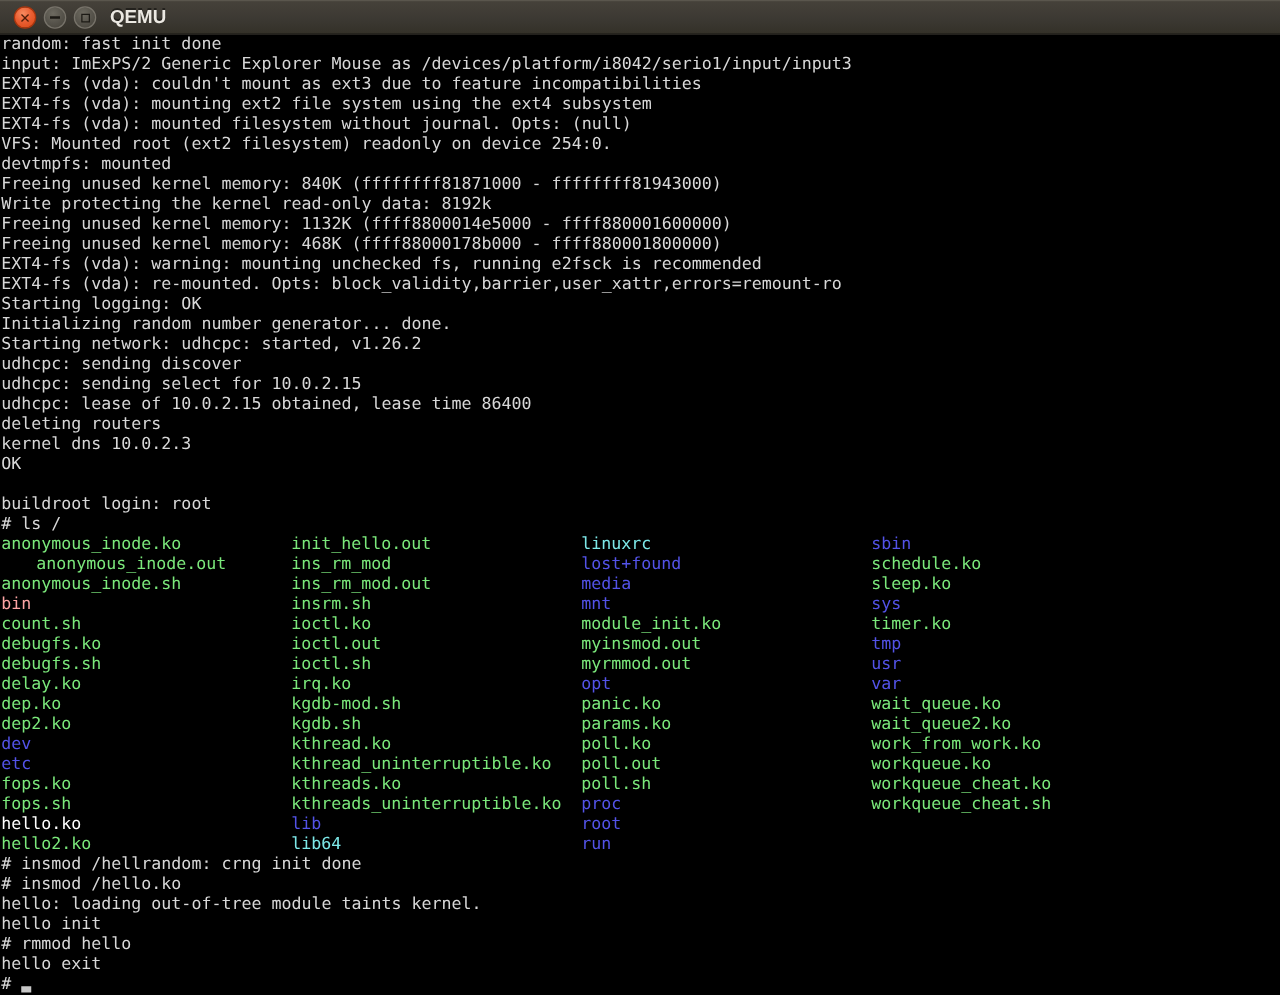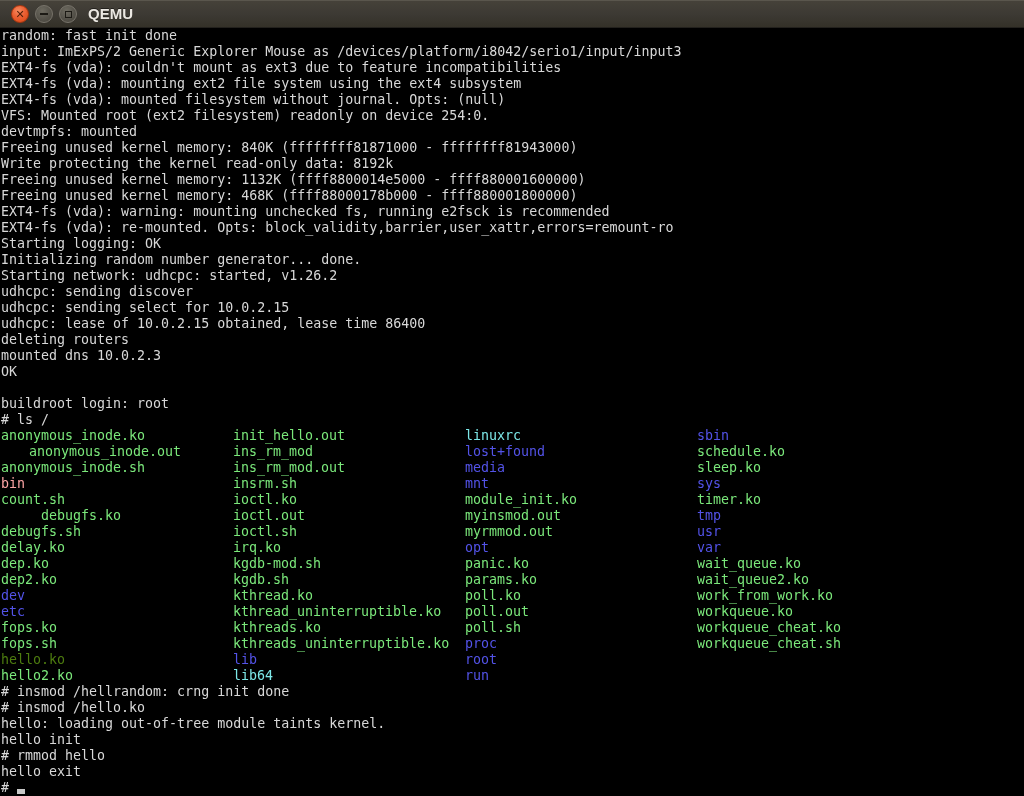--- a/index.html
+++ b/index.html
@@ -98,40 +98,40 @@
       <div class="line">Freeing unused kernel memory: 468K (ffff88000178b000 - ffff880001800000)</div>
       <div class="line">EXT4-fs (vda): warning: mounting unchecked fs, running e2fsck is recommended</div>
       <div class="line">EXT4-fs (vda): re-mounted. Opts: block_validity,barrier,user_xattr,errors=remount-ro</div>
       <div class="line">Starting logging: OK</div>
       <div class="line">Initializing random number generator... done.</div>
       <div class="line">Starting network: udhcpc: started, v1.26.2</div>
       <div class="line">udhcpc: sending discover</div>
       <div class="line">udhcpc: sending select for 10.0.2.15</div>
       <div class="line">udhcpc: lease of 10.0.2.15 obtained, lease time 86400</div>
       <div class="line">deleting routers</div>
-      <div class="line">mounted dns 10.0.2.3</div>
+      <div class="line">kernel dns 10.0.2.3</div>
       <div class="line">OK</div>
       <div class="line"></div>
       <div class="line">buildroot login: root</div>
       <div class="line"># ls /</div>
       <div class="line"><span class="cell" style="left: 1px; color: rgb(123, 232, 123);">anonymous_inode.ko</span><span class="cell" style="left: 233px; color: rgb(123, 232, 123);">init_hello.out</span><span class="cell" style="left: 465px; color: rgb(125, 232, 232);">linuxrc</span><span class="cell" style="left: 697px; color: rgb(83, 83, 232);">sbin</span></div>
       <div class="line"><span class="cell" style="left: 1px; color: rgb(123, 232, 123); padding-left: 28px;">anonymous_inode.out</span><span class="cell" style="left: 233px; color: rgb(123, 232, 123);">ins_rm_mod</span><span class="cell" style="left: 465px; color: rgb(83, 83, 232);">lost+found</span><span class="cell" style="left: 697px; color: rgb(123, 232, 123);">schedule.ko</span></div>
       <div class="line"><span class="cell" style="left: 1px; color: rgb(123, 232, 123);">anonymous_inode.sh</span><span class="cell" style="left: 233px; color: rgb(123, 232, 123);">ins_rm_mod.out</span><span class="cell" style="left: 465px; color: rgb(83, 83, 232);">media</span><span class="cell" style="left: 697px; color: rgb(123, 232, 123);">sleep.ko</span></div>
       <div class="line"><span class="cell" style="left: 1px; color: #fca5a5;">bin</span><span class="cell" style="left: 233px; color: rgb(123, 232, 123);">insrm.sh</span><span class="cell" style="left: 465px; color: rgb(83, 83, 232);">mnt</span><span class="cell" style="left: 697px; color: rgb(83, 83, 232);">sys</span></div>
       <div class="line"><span class="cell" style="left: 1px; color: rgb(123, 232, 123);">count.sh</span><span class="cell" style="left: 233px; color: rgb(123, 232, 123);">ioctl.ko</span><span class="cell" style="left: 465px; color: rgb(123, 232, 123);">module_init.ko</span><span class="cell" style="left: 697px; color: rgb(123, 232, 123);">timer.ko</span></div>
-      <div class="line"><span class="cell" style="left: 1px; color: rgb(123, 232, 123); padding-left: 40px;">debugfs.ko</span><span class="cell" style="left: 233px; color: rgb(123, 232, 123);">ioctl.out</span><span class="cell" style="left: 465px; color: rgb(123, 232, 123);">myinsmod.out</span><span class="cell" style="left: 697px; color: rgb(83, 83, 232);">tmp</span></div>
+      <div class="line"><span class="cell" style="left: 1px; color: rgb(123, 232, 123);">debugfs.ko</span><span class="cell" style="left: 233px; color: rgb(123, 232, 123);">ioctl.out</span><span class="cell" style="left: 465px; color: rgb(123, 232, 123);">myinsmod.out</span><span class="cell" style="left: 697px; color: rgb(83, 83, 232);">tmp</span></div>
       <div class="line"><span class="cell" style="left: 1px; color: rgb(123, 232, 123);">debugfs.sh</span><span class="cell" style="left: 233px; color: rgb(123, 232, 123);">ioctl.sh</span><span class="cell" style="left: 465px; color: rgb(123, 232, 123);">myrmmod.out</span><span class="cell" style="left: 697px; color: rgb(83, 83, 232);">usr</span></div>
       <div class="line"><span class="cell" style="left: 1px; color: rgb(123, 232, 123);">delay.ko</span><span class="cell" style="left: 233px; color: rgb(123, 232, 123);">irq.ko</span><span class="cell" style="left: 465px; color: rgb(83, 83, 232);">opt</span><span class="cell" style="left: 697px; color: rgb(83, 83, 232);">var</span></div>
       <div class="line"><span class="cell" style="left: 1px; color: rgb(123, 232, 123);">dep.ko</span><span class="cell" style="left: 233px; color: rgb(123, 232, 123);">kgdb-mod.sh</span><span class="cell" style="left: 465px; color: rgb(123, 232, 123);">panic.ko</span><span class="cell" style="left: 697px; color: rgb(123, 232, 123);">wait_queue.ko</span></div>
       <div class="line"><span class="cell" style="left: 1px; color: rgb(123, 232, 123);">dep2.ko</span><span class="cell" style="left: 233px; color: rgb(123, 232, 123);">kgdb.sh</span><span class="cell" style="left: 465px; color: rgb(123, 232, 123);">params.ko</span><span class="cell" style="left: 697px; color: rgb(123, 232, 123);">wait_queue2.ko</span></div>
       <div class="line"><span class="cell" style="left: 1px; color: rgb(83, 83, 232);">dev</span><span class="cell" style="left: 233px; color: rgb(123, 232, 123);">kthread.ko</span><span class="cell" style="left: 465px; color: rgb(123, 232, 123);">poll.ko</span><span class="cell" style="left: 697px; color: rgb(123, 232, 123);">work_from_work.ko</span></div>
       <div class="line"><span class="cell" style="left: 1px; color: rgb(83, 83, 232);">etc</span><span class="cell" style="left: 233px; color: rgb(123, 232, 123);">kthread_uninterruptible.ko</span><span class="cell" style="left: 465px; color: rgb(123, 232, 123);">poll.out</span><span class="cell" style="left: 697px; color: rgb(123, 232, 123);">workqueue.ko</span></div>
       <div class="line"><span class="cell" style="left: 1px; color: rgb(123, 232, 123);">fops.ko</span><span class="cell" style="left: 233px; color: rgb(123, 232, 123);">kthreads.ko</span><span class="cell" style="left: 465px; color: rgb(123, 232, 123);">poll.sh</span><span class="cell" style="left: 697px; color: rgb(123, 232, 123);">workqueue_cheat.ko</span></div>
       <div class="line"><span class="cell" style="left: 1px; color: rgb(123, 232, 123);">fops.sh</span><span class="cell" style="left: 233px; color: rgb(123, 232, 123);">kthreads_uninterruptible.ko</span><span class="cell" style="left: 465px; color: rgb(83, 83, 232);">proc</span><span class="cell" style="left: 697px; color: rgb(123, 232, 123);">workqueue_cheat.sh</span></div>
-      <div class="line"><span class="cell" style="left: 1px; color: #4d7c0f;">hello.ko</span><span class="cell" style="left: 233px; color: rgb(83, 83, 232);">lib</span><span class="cell" style="left: 465px; color: rgb(83, 83, 232);">root</span></div>
+      <div class="line"><span class="cell" style="left: 1px; color: #ffffff;">hello.ko</span><span class="cell" style="left: 233px; color: rgb(83, 83, 232);">lib</span><span class="cell" style="left: 465px; color: rgb(83, 83, 232);">root</span></div>
       <div class="line"><span class="cell" style="left: 1px; color: rgb(123, 232, 123);">hello2.ko</span><span class="cell" style="left: 233px; color: rgb(125, 232, 232);">lib64</span><span class="cell" style="left: 465px; color: rgb(83, 83, 232);">run</span></div>
       <div class="line"># insmod /hellrandom: crng init done</div>
       <div class="line"># insmod /hello.ko</div>
       <div class="line">hello: loading out-of-tree module taints kernel.</div>
       <div class="line">hello init</div>
       <div class="line"># rmmod hello</div>
       <div class="line">hello exit</div>
       <div class="line"><span>#</span><span class="cursor-block" style="background: rgb(200, 200, 200);"></span></div>
     </div>
 

